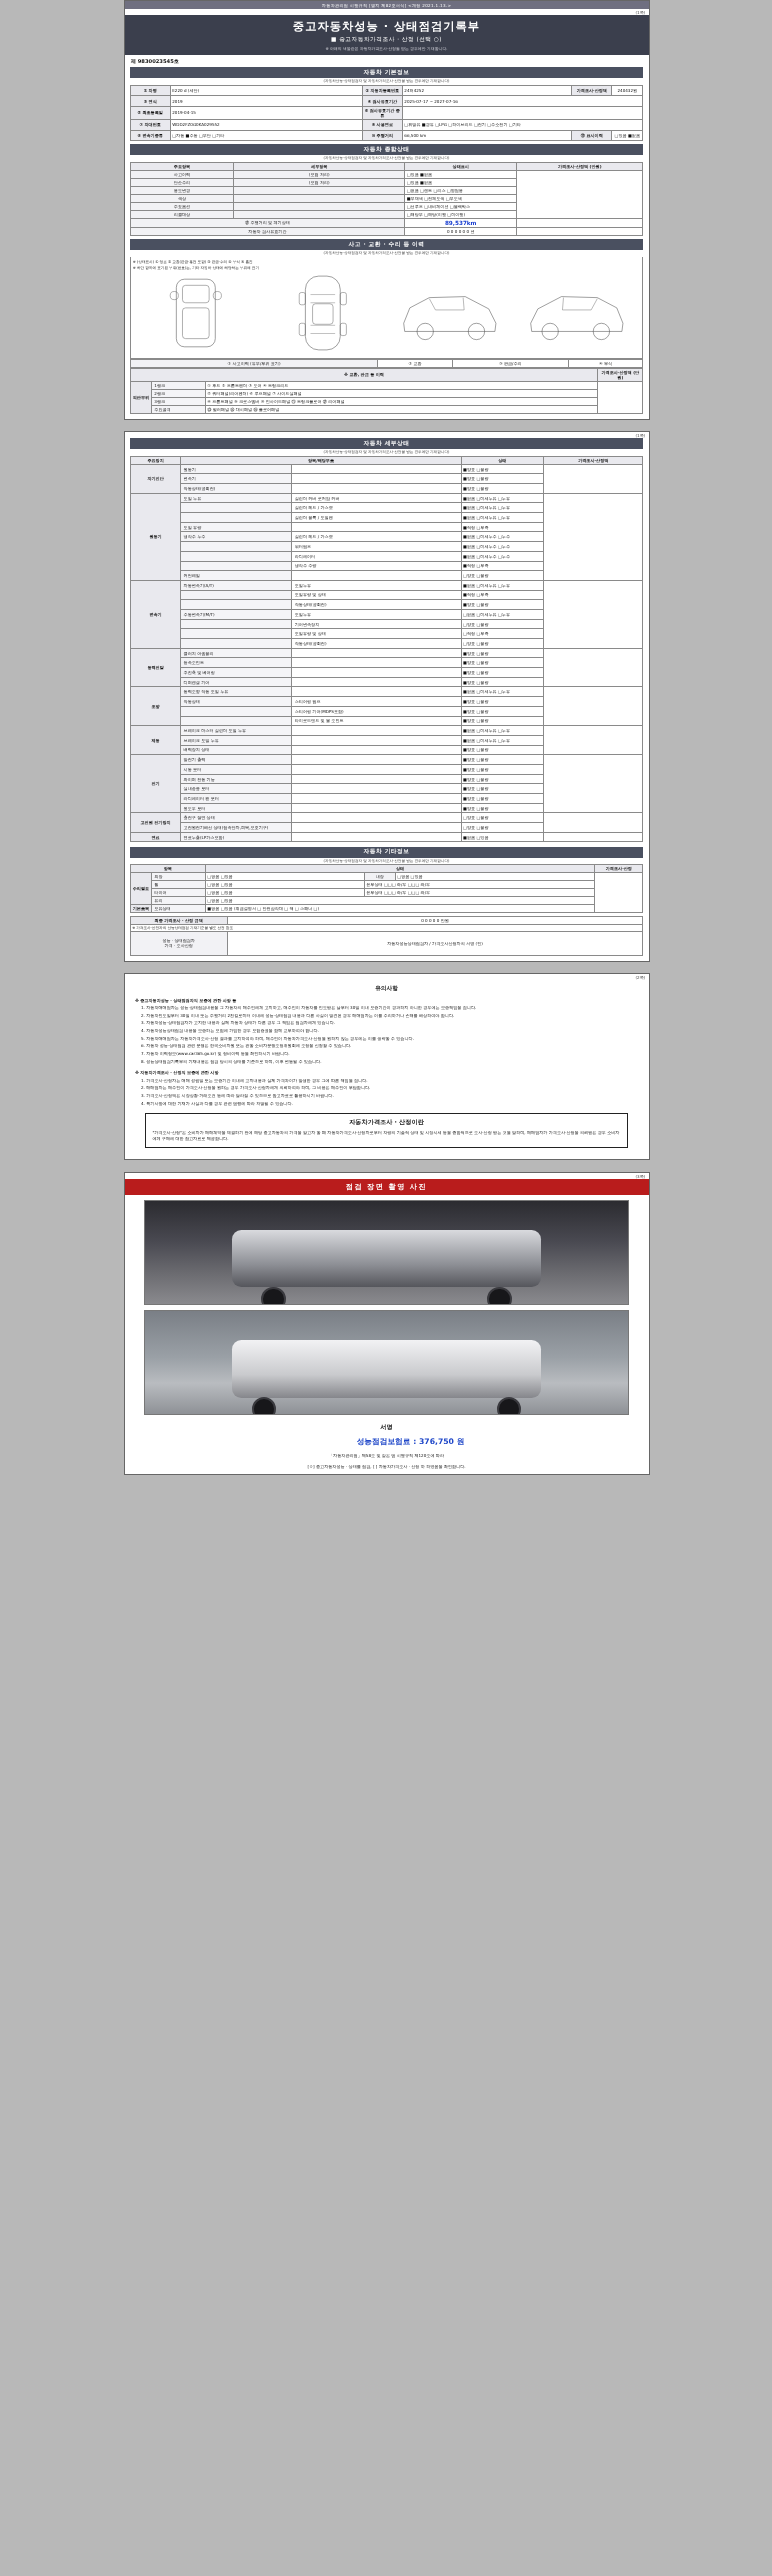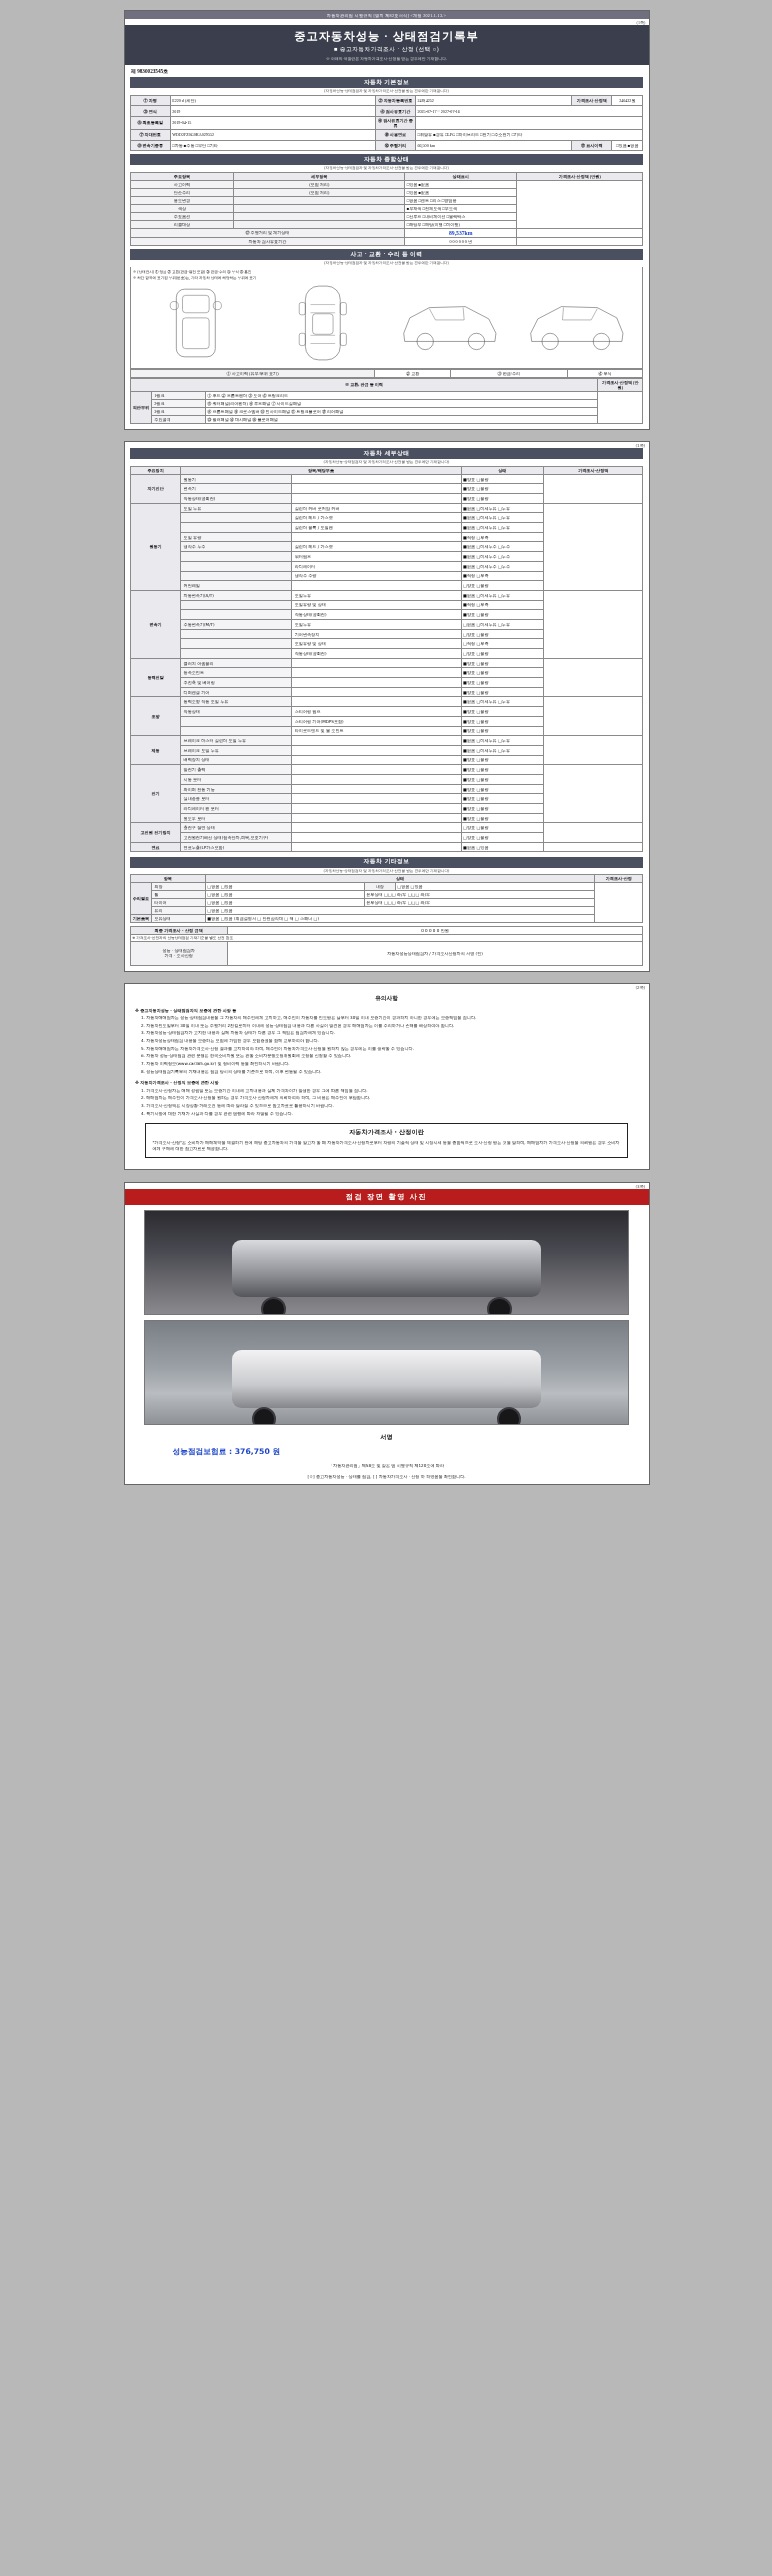--- a/index.html
+++ b/index.html
@@ -1,19 +1,19 @@
 <!DOCTYPE html>
 <html lang="ko" style="font-size:8.2px"><head>
 <meta charset="utf-8">
 <style>
   html,body{margin:0;padding:0;background:#b8b8b8;}
   body{font-family:"DejaVu Sans","Liberation Sans",sans-serif;font-size:4.6px;color:#111;}
   .page{width:773px;margin:0 auto;background:#b8b8b8;padding:0 0 20.6px 0;box-sizing:border-box;}
   .sheet{width:526px;margin:0 auto 11.3px auto;background:#fff;border:0.5px solid #666;box-sizing:border-box;padding:0;}
-  .sheet-top{margin-top:10px;font-family:Liberation Serif, serif;}
+  .sheet-top{margin-top:0;}
   .corner{text-align:right;font-size:4.1px;color:#444;padding:1px 3.1px 0 0;}
   
   .hdr-note{background:#6f6f80;color:#fff;font-size:4.1px;text-align:center;padding:1.5px 0;letter-spacing:0.3px;}
   .title-box{background:#3b3f4d;color:#fff;text-align:center;padding:4.1px 0 3.6px 0;}
   .title-main{font-size:11.3px;font-weight:bold;letter-spacing:1px;}
   .title-sub{font-size:5.7px;margin-top:2.1px;letter-spacing:0.5px;}
   .title-note{font-size:3.9px;margin-top:2.1px;color:#d8d8e0;}
   .sheet-inner{padding:0 5.2px 5.2px 5.2px;}
   .docno{font-size:5.2px;font-weight:bold;padding:3.1px 1px 2.1px 1px;}
   
@@ -48,21 +48,21 @@
   
   .photohdr{background:#b91c1c;color:#fff;text-align:center;font-size:7.2px;font-weight:bold;padding:3.1px 0;letter-spacing:1.5px;}
   .photo{width:92%;margin:5.2px auto;height:103px;border:0.5px solid #777;position:relative;overflow:hidden;}
   .ph1{background:linear-gradient(#2b2b30 0%,#4a4a52 40%,#6b6b70 70%,#8a8a8e 100%);}
   .ph2{background:linear-gradient(#7a7f86 0%,#9aa0a6 45%,#b9bcc0 70%,#8e9196 100%);}
   .carshape{position:absolute;left:18%;top:28%;width:64%;height:56%;border-radius:9.3px;}
   .c1{background:linear-gradient(#d9dade,#8e9096 60%,#55565c);}
   .c2{background:linear-gradient(#f2f2f4,#c9cacd 60%,#85868b);}
   .wheel{position:absolute;width:20.6px;height:20.6px;border-radius:50%;background:#17171a;border:2.6px solid #3a3a3f;bottom:-7.2px;}
   .signarea{text-align:center;font-size:6.2px;font-weight:bold;padding:3.1px 0 1px 0;}
-  .pricebar{text-align:left;font-size:7.7px;font-weight:bold;color:#1e46c8;padding:3.1px 0 5.2px 0;margin-left:48px;}
+  .pricebar{text-align:center;font-size:7.7px;font-weight:bold;color:#1e46c8;padding:3.1px 0 5.2px 0;margin-left:48px;}
   .footnote{font-size:4.1px;text-align:center;line-height:1.5;padding:1px 0 4.1px 0;}
   .kv td{height:7.7px;}
 </style>
 </head>
 <body>
 
 <div class="page">
 
   <div class="sheet sheet-top">
     <div class="hdr-note">자동차관리법 시행규칙 [별지 제82호서식] &lt;개정 2021.1.13.&gt;</div>

